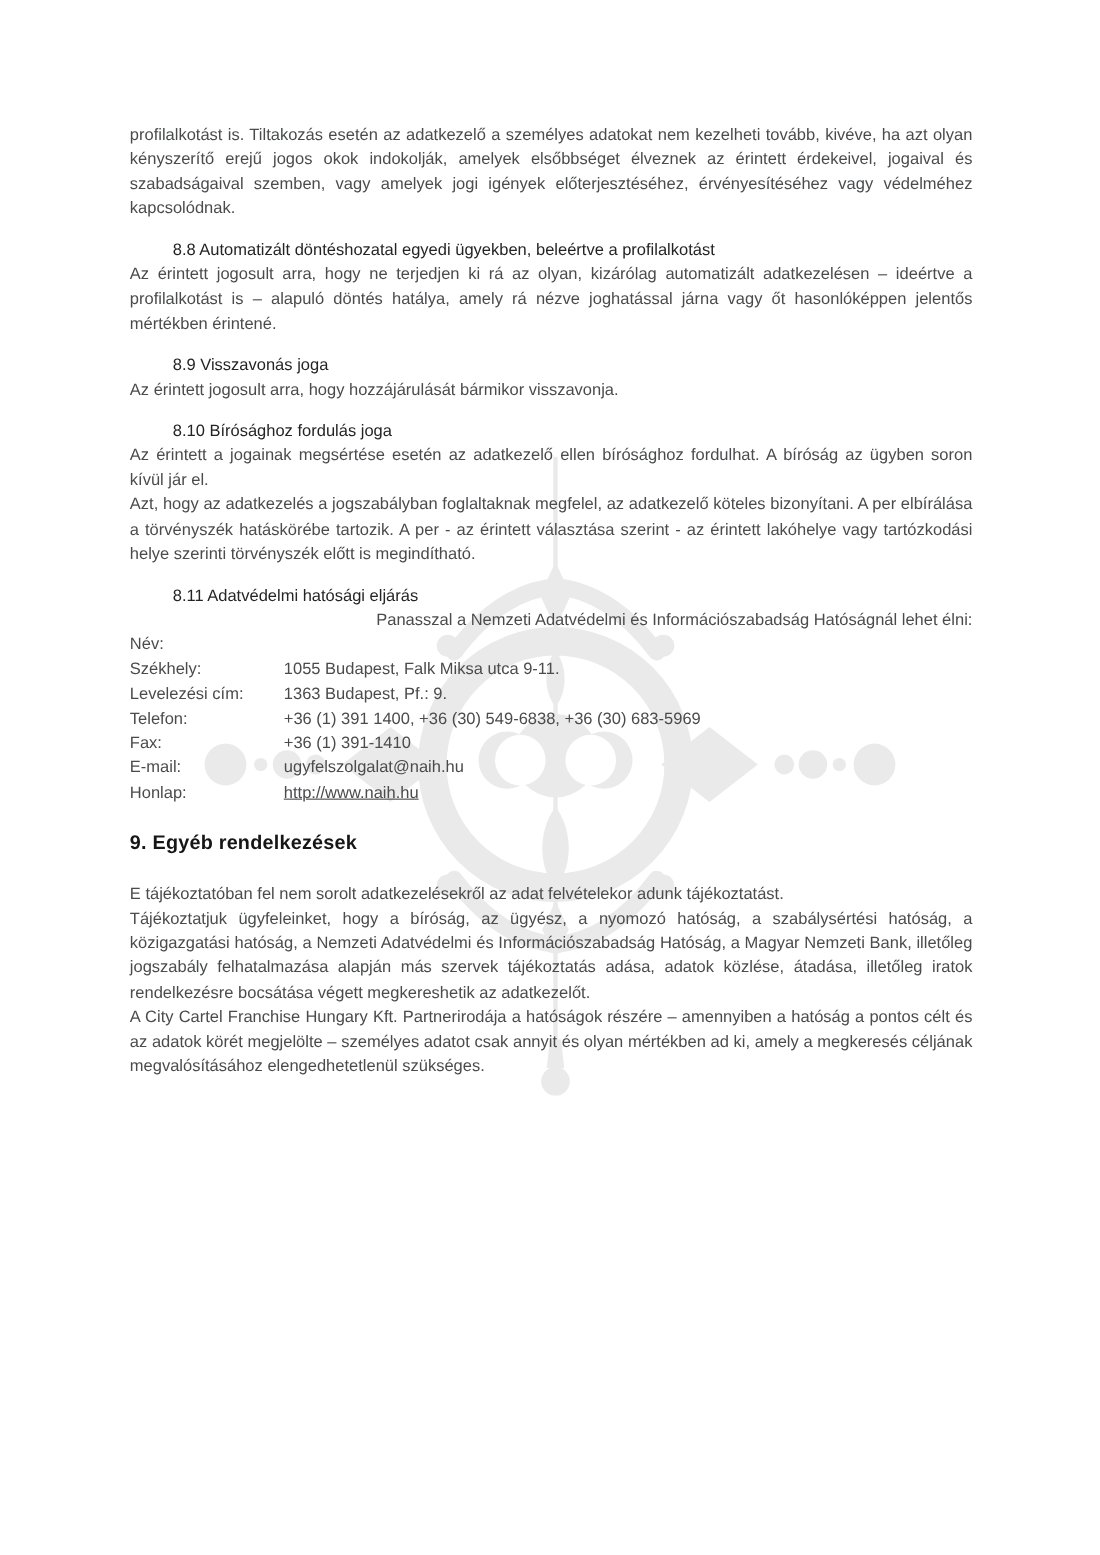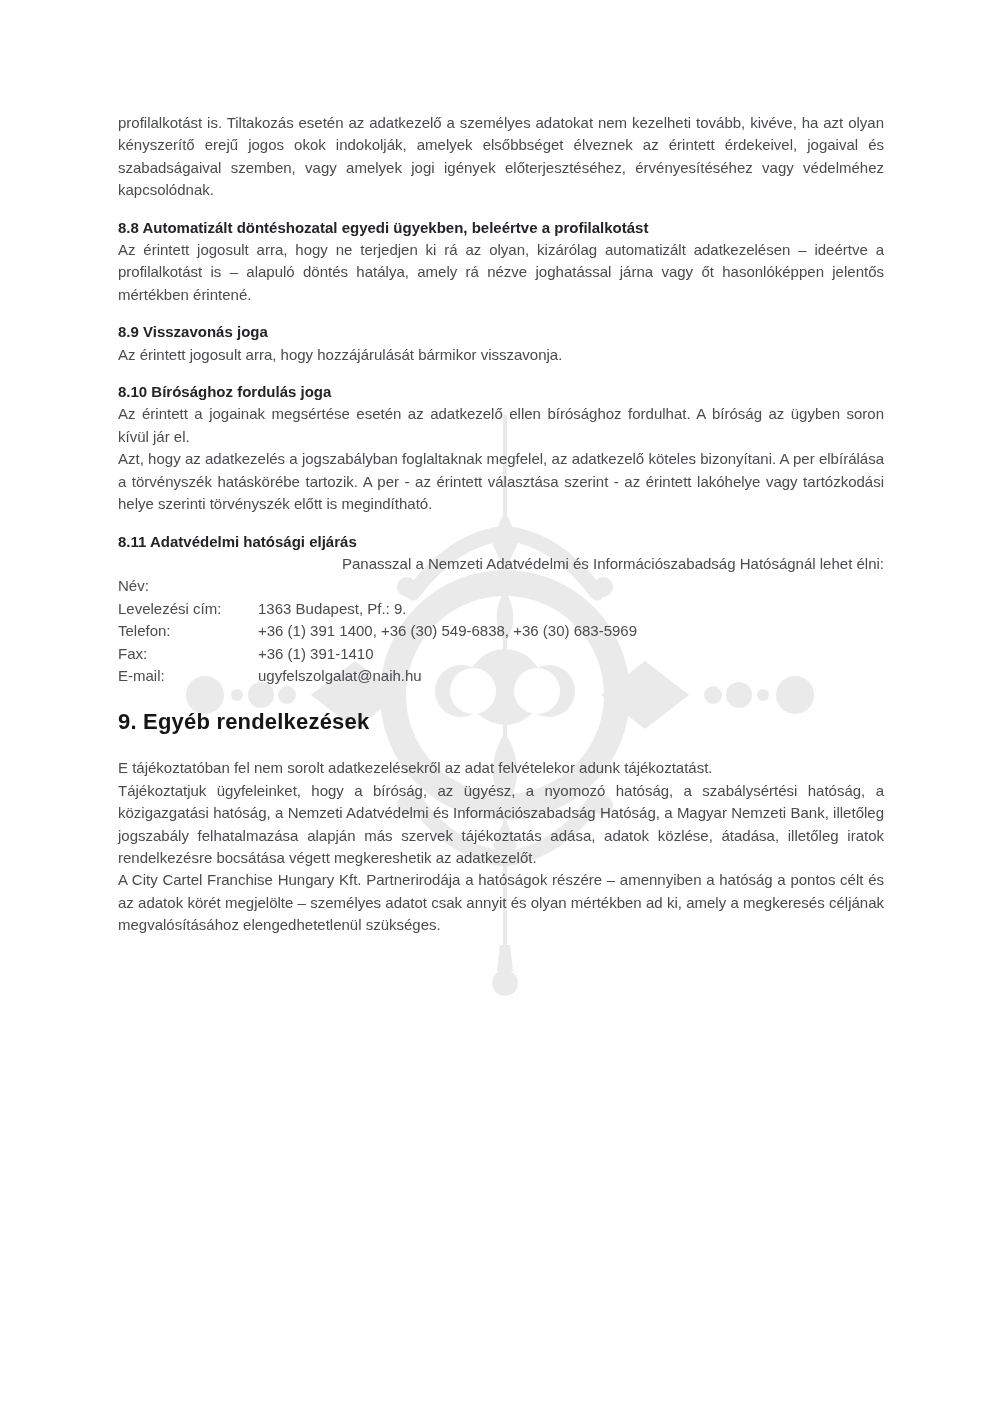--- a/index.html
+++ b/index.html
@@ -22,34 +22,35 @@
   .content {
     position:absolute; left:118px; top:112px;
     width:766px;
     z-index:1;
     color:#4a4b4d;
     font-size:15px;
     line-height:22.4px;
   }
   .content p.just { text-align:justify; }
   .sec-title {
-    font-size:15px; font-weight:700;
+    font-size:15px; font-weight:400;
     color:#242427;
     margin-top:15px;
     line-height:22.4px;
+    margin-left:39px;
   }
   .contact-intro { text-align:right; }
   .contact-row { display:flex; line-height:22.4px;align-items:center; }
   .contact-label { width:140px; flex:0 0 140px; }
   .contact-value { flex:1; }
   .contact-link {
     color:#4a4b4d; text-decoration:underline; cursor:pointer;
   }
   .chapter-title {
-    font-size:22px; line-height:27px;
+    font-size:18px; line-height:27px;
     font-weight:800;
     color:#161616;
     letter-spacing:0.2px;
     margin:21px 0 22px 0;
     font-family:"Liberation Sans", sans-serif;
   }
   .chapter p + p { }
   .tight p { margin:0; }
   .page-number {
     position:absolute; left:0; top:1312px; width:1000px;
@@ -129,34 +130,44 @@
     </div>
 
     <h3 class="sec-title">8.11 Adatvédelmi hatósági eljárás</h3>
     <p class="contact-intro">Panasszal a Nemzeti Adatvédelmi és Információszabadság Hatóságnál lehet élni:</p>
 
     <div>
       <div class="contact-row">
         <span class="contact-label">Név:</span>
       </div>
       <div class="contact-row">
+        <span class="contact-label">Székhely:</span>
+        <span class="contact-value">1055 Budapest, Falk Miksa utca 9-11.</span>
+      </div>
+      <div class="contact-row">
         <span class="contact-label">Levelezési cím:</span>
         <span class="contact-value">1363 Budapest, Pf.: 9.</span>
       </div>
       <div class="contact-row">
         <span class="contact-label">Telefon:</span>
         <span class="contact-value">+36 (1) 391 1400, +36 (30) 549-6838, +36 (30) 683-5969</span>
       </div>
       <div class="contact-row">
         <span class="contact-label">Fax:</span>
         <span class="contact-value">+36 (1) 391-1410</span>
       </div>
       <div class="contact-row">
         <span class="contact-label">E-mail:</span>
         <span class="contact-value">ugyfelszolgalat@naih.hu</span>
+      </div>
+      <div class="contact-row">
+        <span class="contact-label">Honlap:</span>
+        <span class="contact-value">
+          <a class="contact-link">http://www.naih.hu</a>
+        </span>
       </div>
     </div>
 
     <h2 class="chapter-title">9. Egyéb rendelkezések</h2>
     <div class="chapter">
       <p class="just">E tájékoztatóban fel nem sorolt adatkezelésekről az adat felvételekor adunk tájékoztatást.</p>
       <p class="just">Tájékoztatjuk ügyfeleinket, hogy a bíróság, az ügyész, a nyomozó hatóság, a szabálysértési hatóság, a közigazgatási hatóság, a Nemzeti Adatvédelmi és Információszabadság Hatóság, a Magyar Nemzeti Bank, illetőleg jogszabály felhatalmazása alapján más szervek tájékoztatás adása, adatok közlése, átadása, illetőleg iratok rendelkezésre bocsátása végett megkereshetik az adatkezelőt.</p>
       <p class="just">A City Cartel Franchise Hungary Kft. Partnerirodája a hatóságok részére – amennyiben a hatóság a pontos célt és az adatok körét megjelölte – személyes adatot csak annyit és olyan mértékben ad ki, amely a megkeresés céljának megvalósításához elengedhetetlenül szükséges.</p>
     </div>
 

